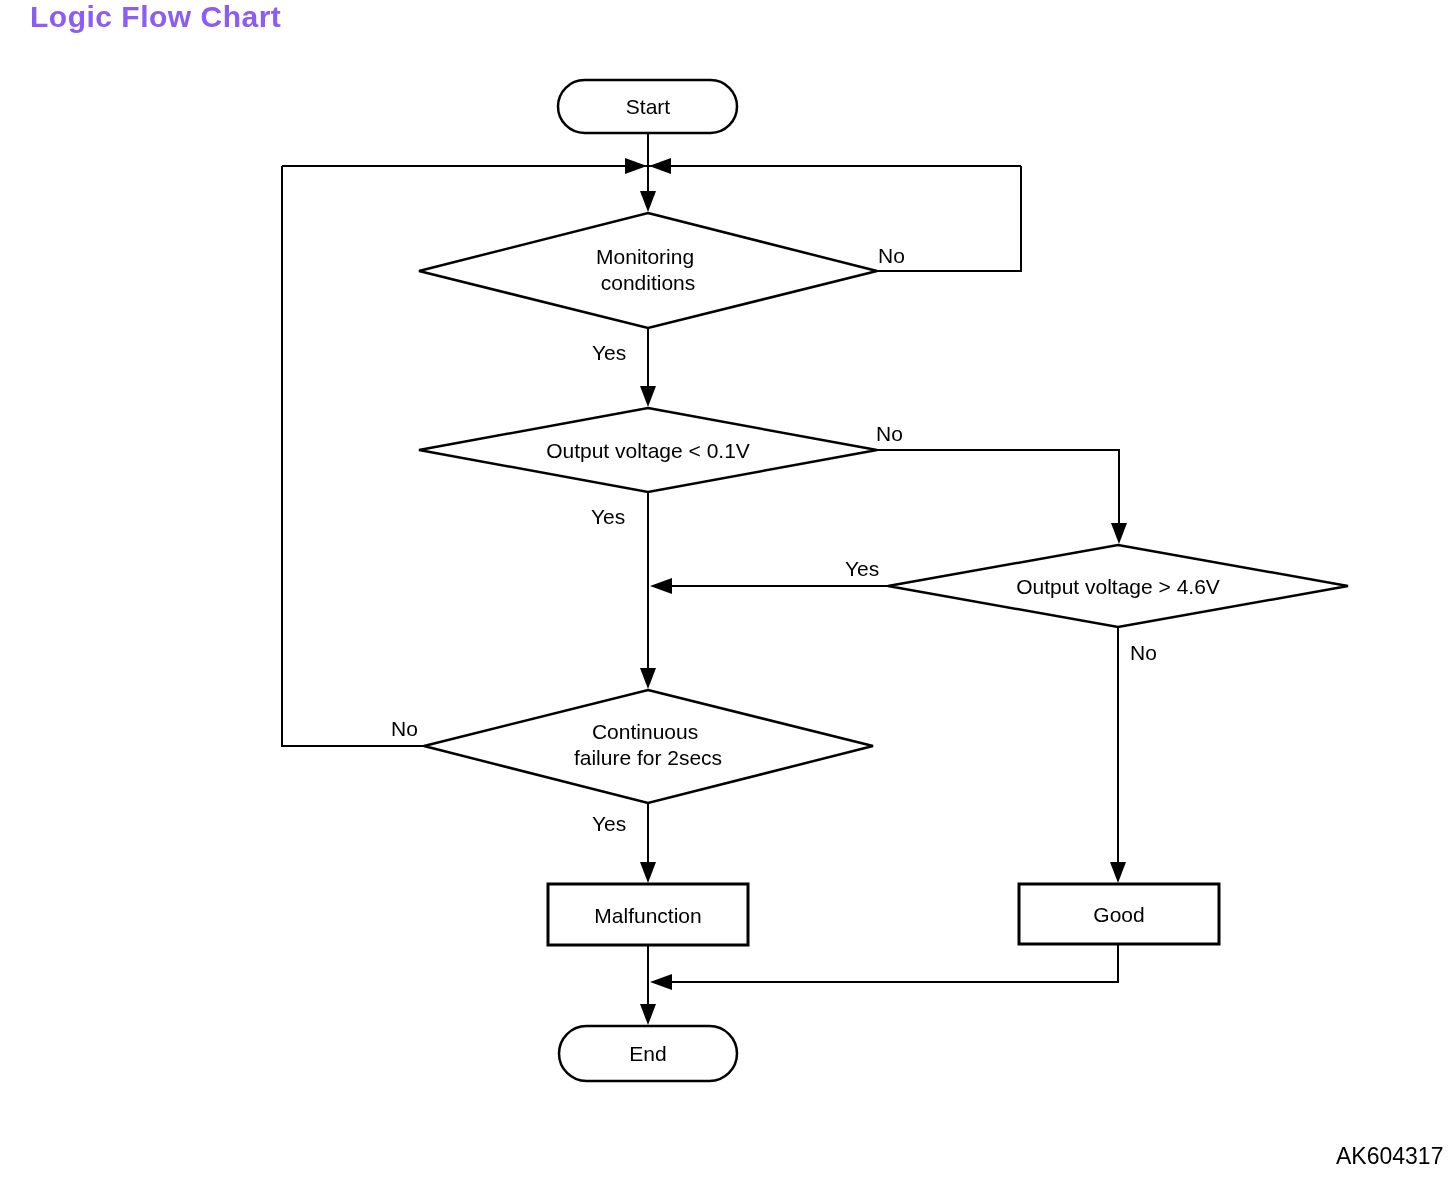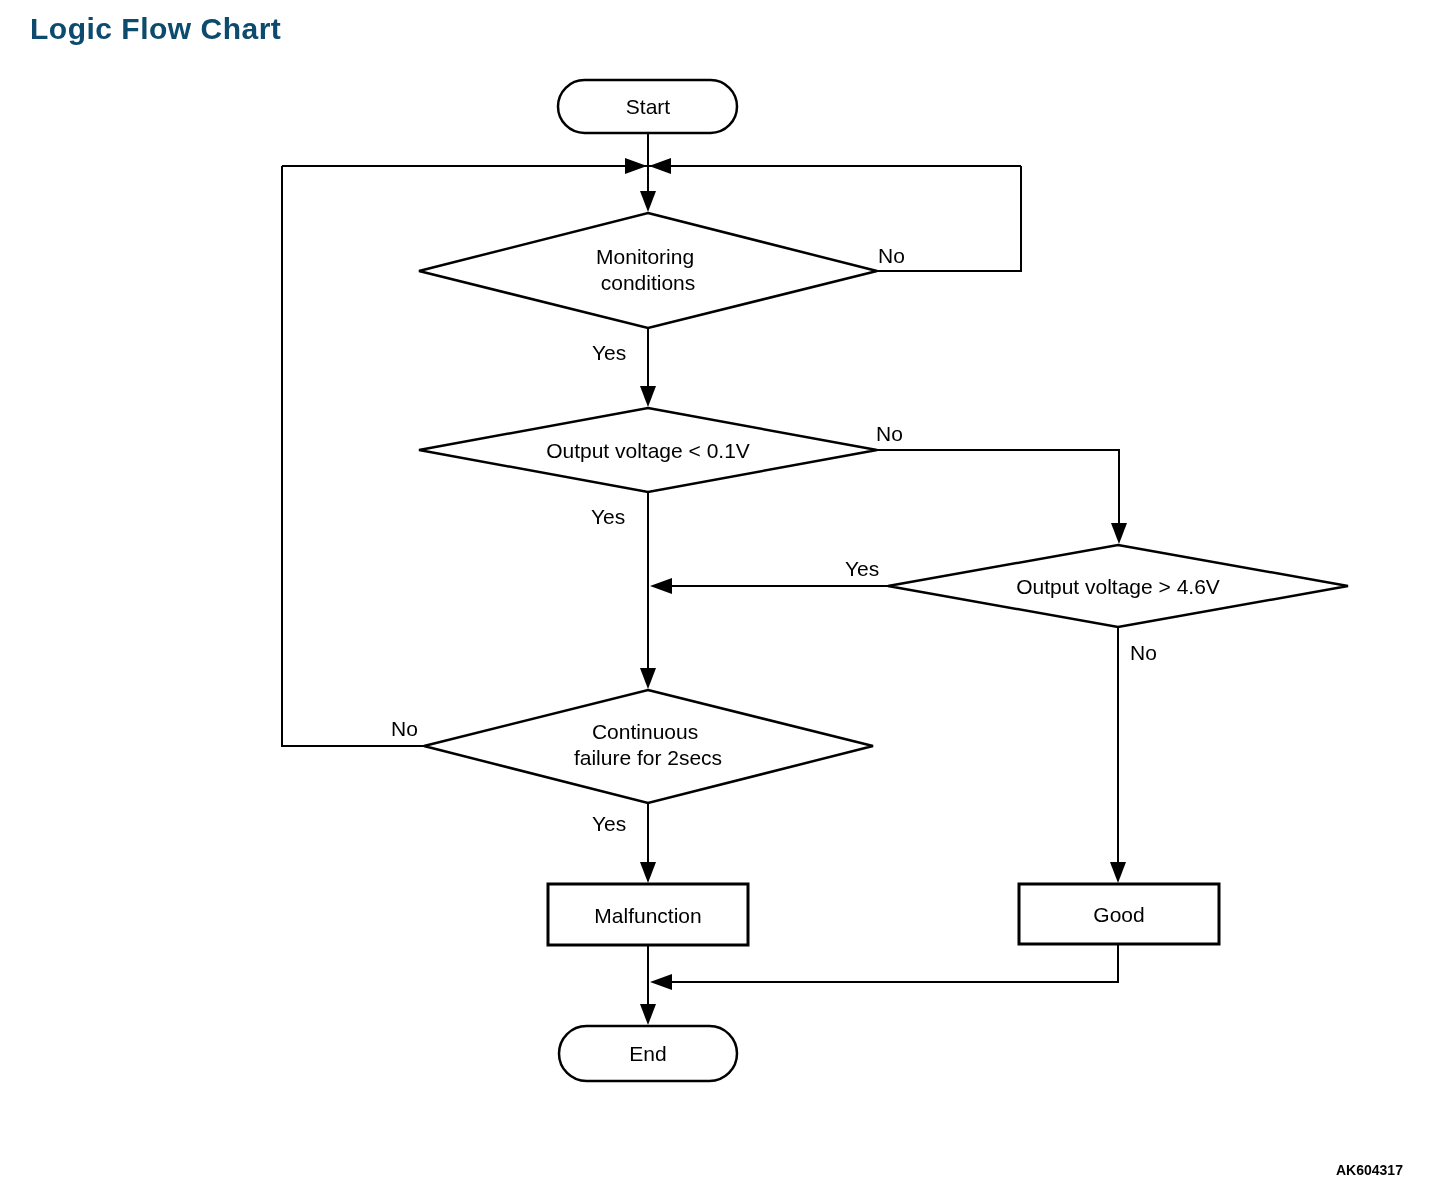--- a/index.html
+++ b/index.html
@@ -7,35 +7,34 @@
     position: relative;
     width: 1456px;
     height: 1188px;
     background: #ffffff;
     font-family: "Liberation Sans", sans-serif;
     overflow: hidden;
   }
   .title {
     position: absolute;
     left: 30px;
-    top: 12px;
+    top: 0;
     margin: 0;
     font-size: 30px;
     font-weight: bold;
-    color: #0c4a6e;
+    color: #8b5cf6;
     letter-spacing: 0.5px;
   }
   .figure-code {
     position: absolute;
     left: 1336px;
     top: 1143px;
-    font-size: 14px;
-    font-weight: bold;
+    font-size: 23px;
+    font-weight: normal;
     color: #000000;
-    margin-top: 19px;
   }
   .canvas { position: absolute; left: 0; top: 0; }
   .edge   { fill: none; stroke: #000000; stroke-width: 2; }
   .shape  { fill: #ffffff; stroke: #000000; stroke-width: 2.5; }
   .box    { fill: #ffffff; stroke: #000000; stroke-width: 3; }
   .arrow  { fill: #000000; stroke: none; }
   .node-label {
     font-family: "Liberation Sans", sans-serif;
     font-size: 21px;
     fill: #000000;

